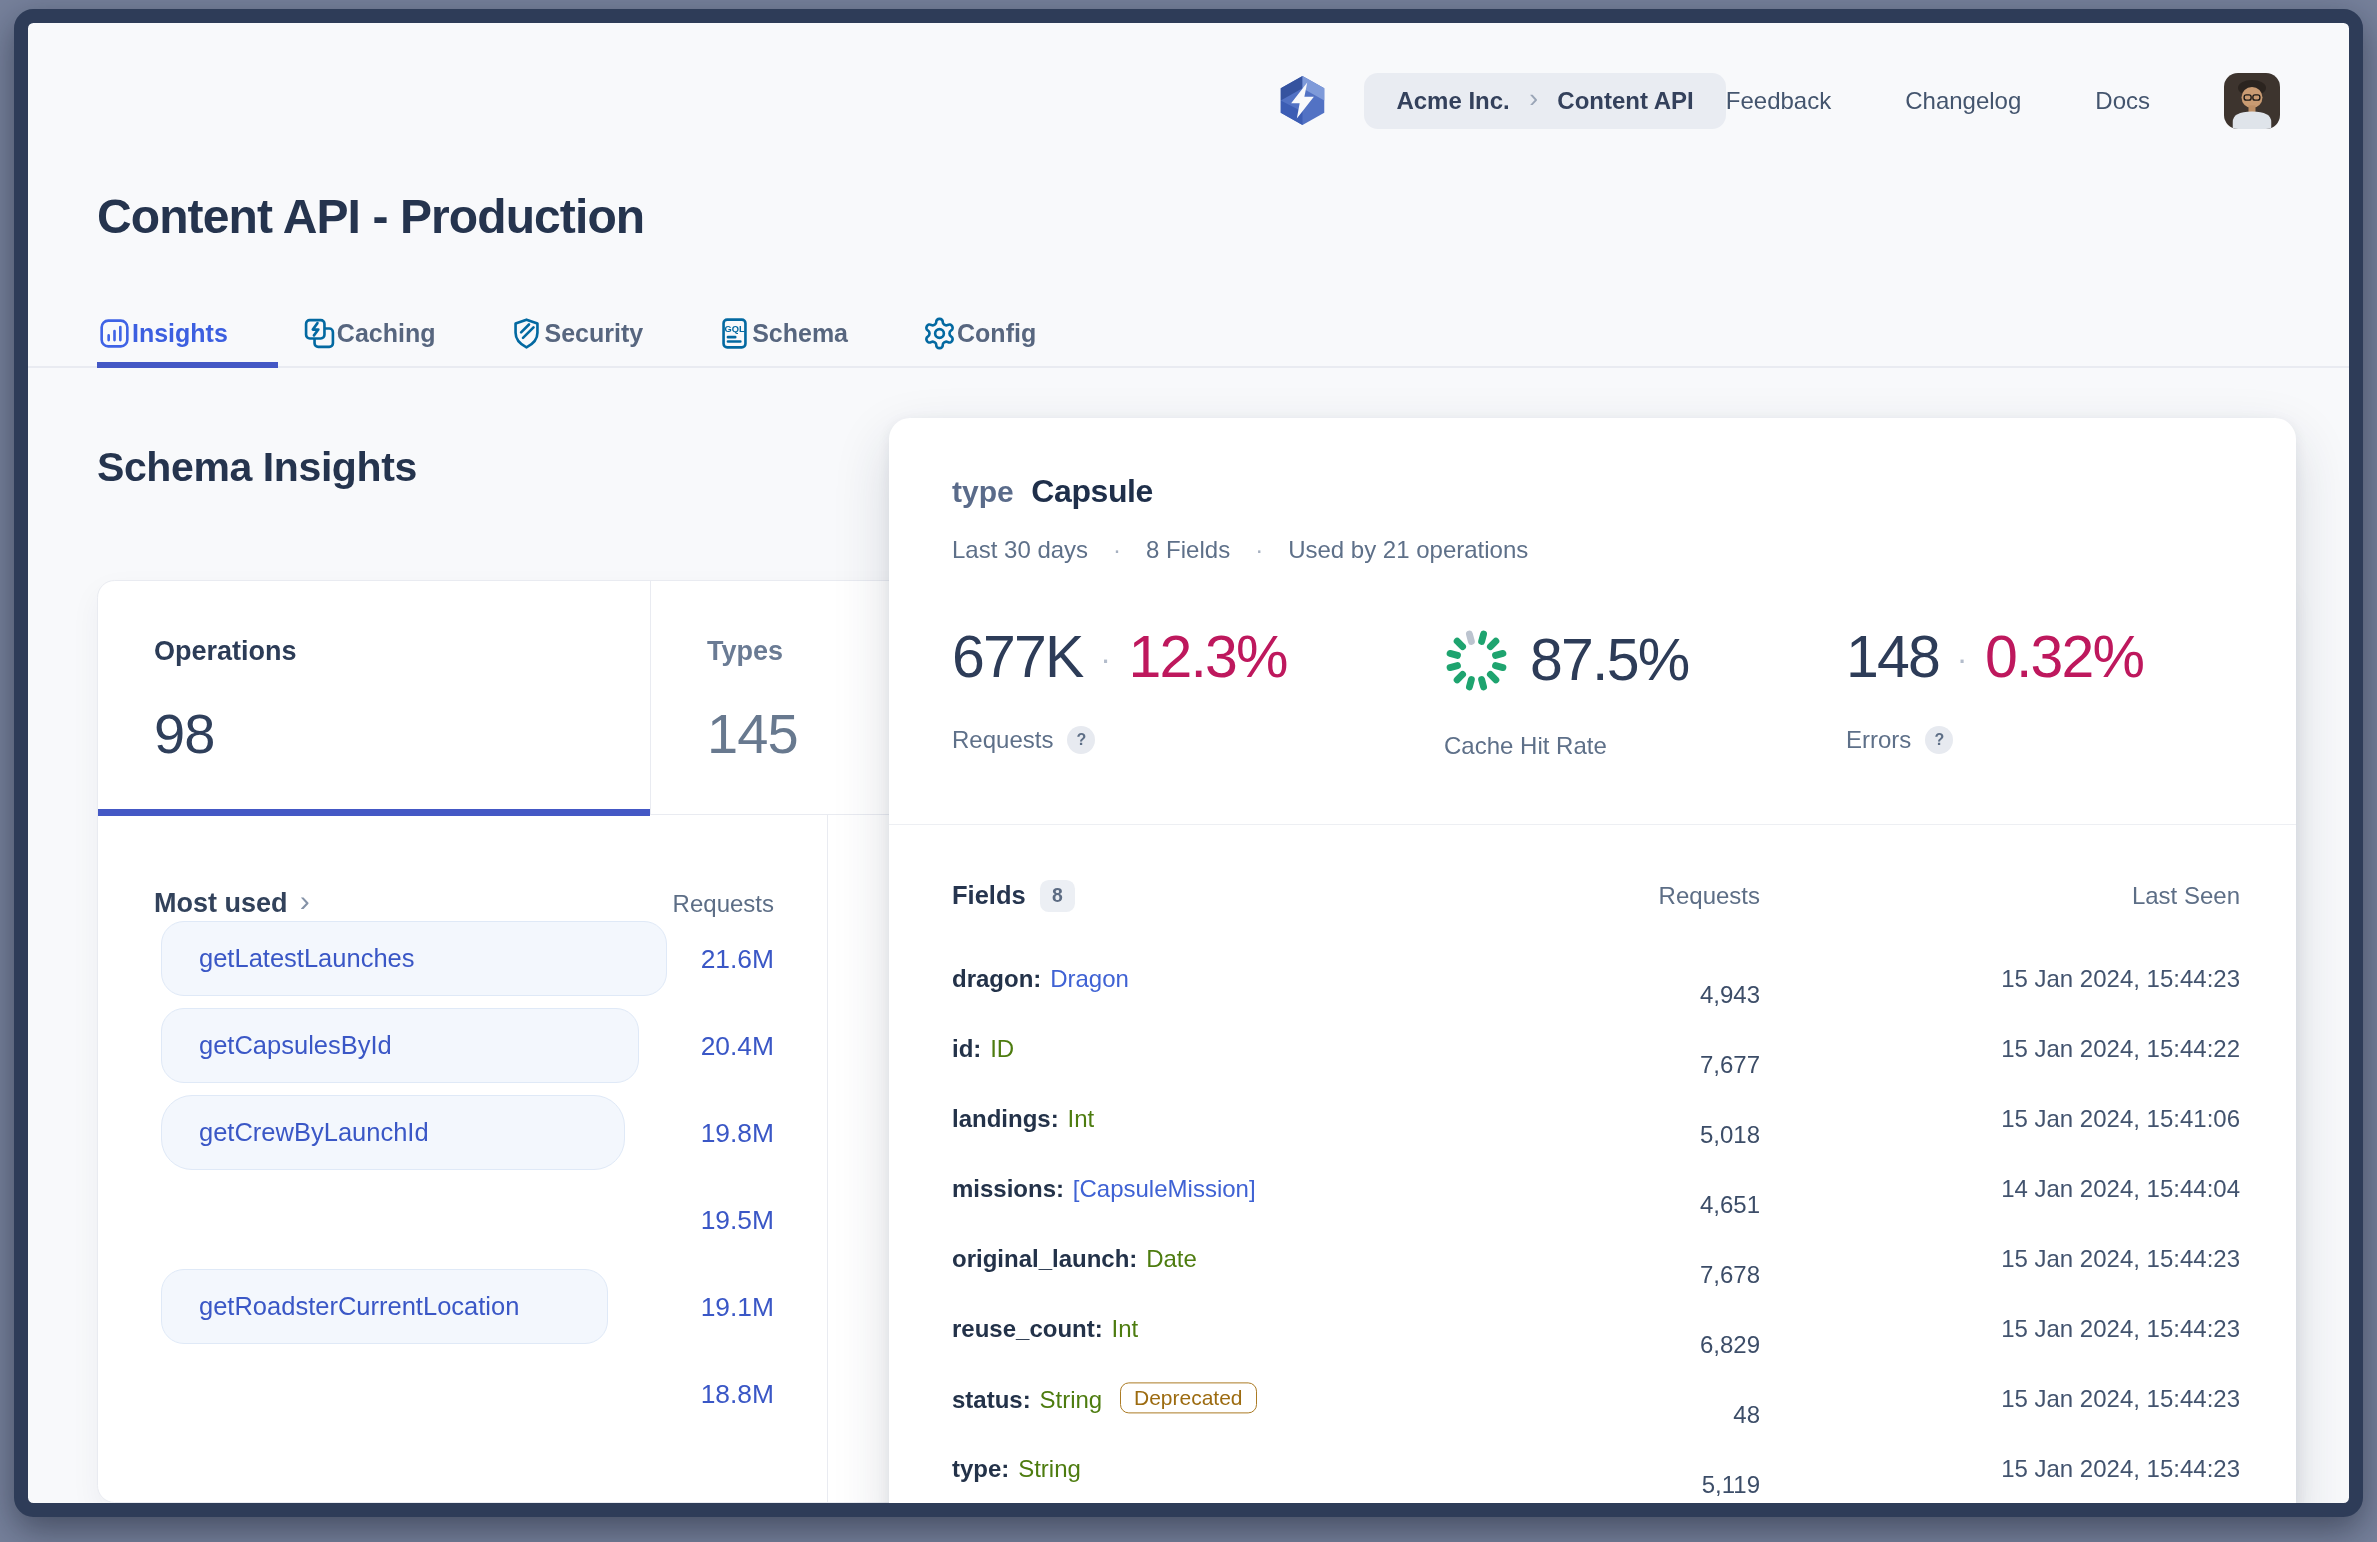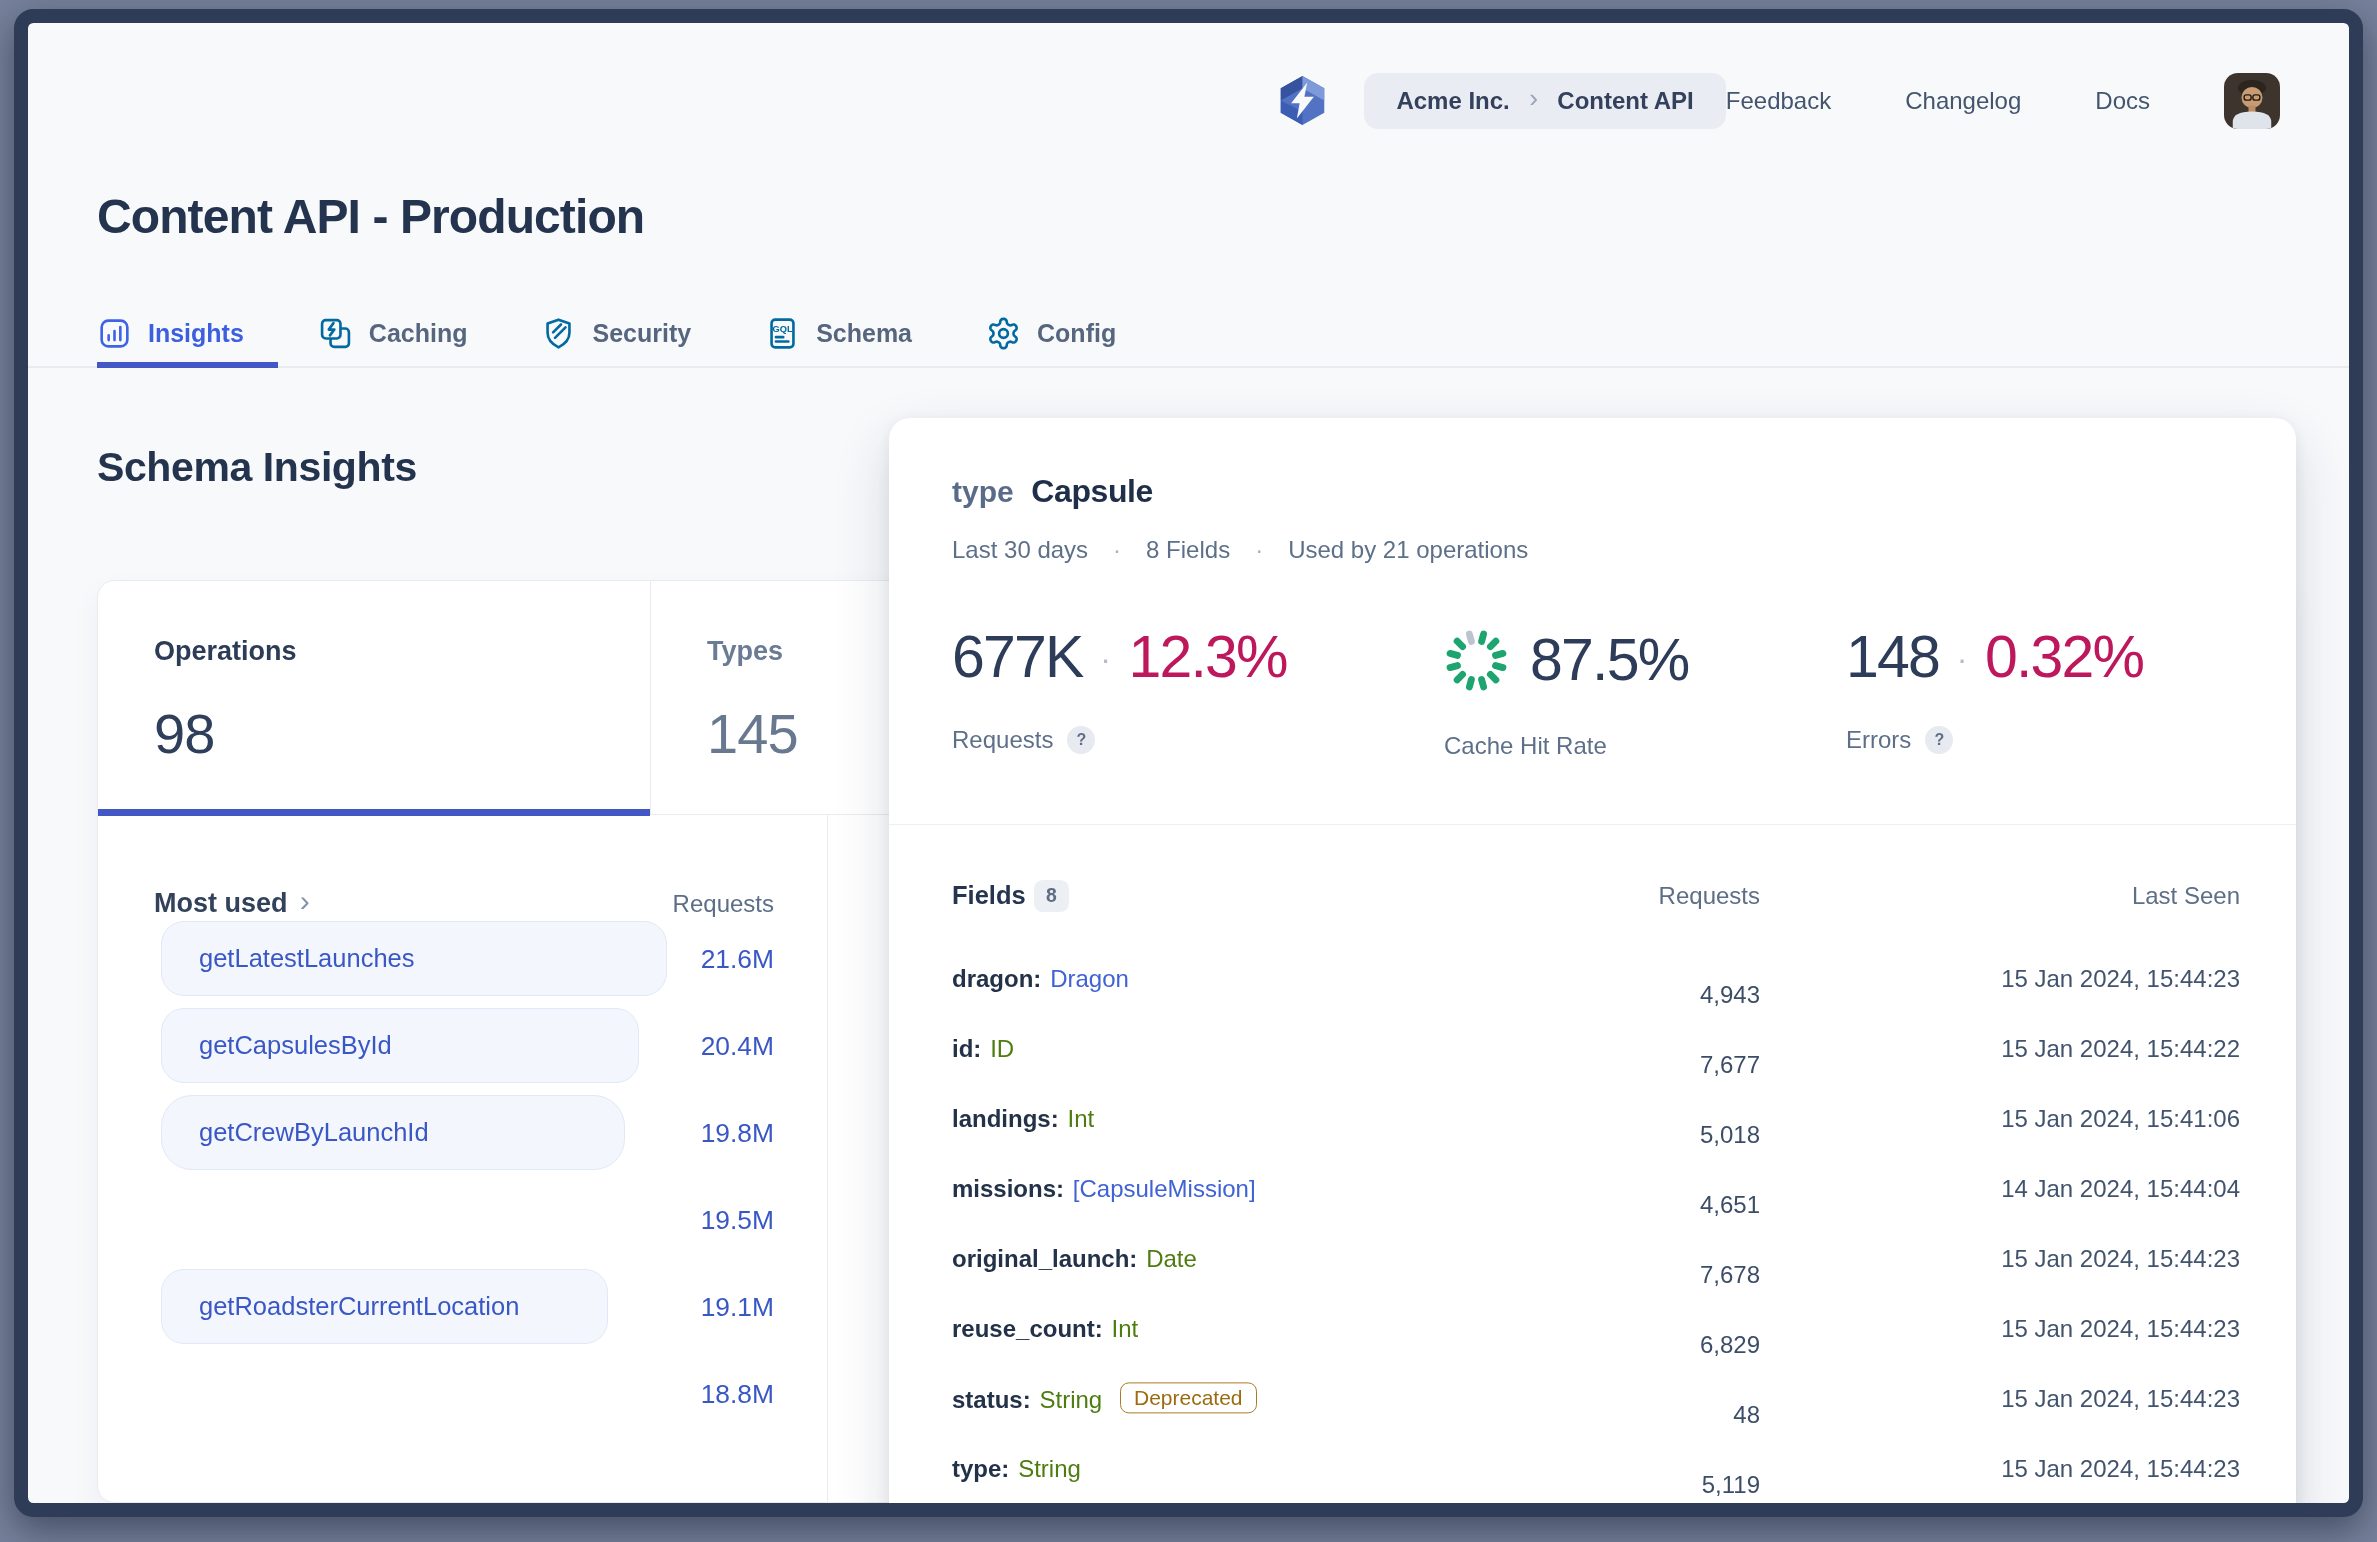--- a/index.html
+++ b/index.html
@@ -20,21 +20,21 @@
   .tb-left{display:flex;align-items:center;gap:35px;}
   .logo{width:53px;height:53px;display:block;}
   .crumb{height:56px;display:flex;align-items:center;gap:19.4px;background:#e9ecf2;border-radius:14px;padding:0 32px;font-size:24px;font-weight:600;color:#34415c;}
   .crumb .chev{color:#9aa5b7;font-size:26.4px;font-weight:400;transform:translateY(-1.8px);}
   .tb-right{display:flex;align-items:center;gap:74px;}
   .navlink{font-size:24px;color:#44556e;font-weight:500;cursor:pointer;}
   .avatar{width:56px;height:56px;border-radius:14px;overflow:hidden;display:block;}
   
   .page-title{position:absolute;left:69px;top:166px;font-size:48px;font-weight:700;color:#25344e;letter-spacing:-0.9px;}
   .tabs{position:absolute;left:69px;top:285px;height:51px;display:flex;gap:74px;align-items:center;}
-  .tab{display:flex;align-items:center;gap:16px;font-size:25px;font-weight:600;color:#57667f;cursor:pointer;}
+  .tab{display:flex;align-items:center;gap:0;font-size:25px;font-weight:600;color:#57667f;cursor:pointer;}
   .tab .ticon{width:35px;height:35px;display:block;color:#0369a1;}
   .tab .ticon svg{width:35px;height:35px;display:block;}
   .tab.active{color:#3c5fe0;}
   .tab.active .ticon{color:#3f63e6;}
   .tabs-border{position:absolute;left:0;right:0;top:343px;height:1.8px;background:#e9ebf1;}
   .tab-underline{position:absolute;left:69px;top:339px;width:181px;height:6.2px;background:#4458c5;}
   .section-title{position:absolute;left:69px;top:421px;font-size:41px;font-weight:700;color:#25344e;letter-spacing:-0.4px;}
   
   .card{position:absolute;left:69px;top:557px;width:2193px;height:921px;background:#ffffff;border:0.9px solid #e9ebf1;border-radius:17.6px;box-shadow:0 12.3px 30px rgba(35,48,77,.05);}
   .card-tabs{position:absolute;left:0;right:0;top:0;height:233px;border-bottom:0.9px solid #e9ebf1;}
@@ -70,21 +70,21 @@
   .stat-errors{left:957px;}
   .nums{display:flex;align-items:center;gap:17.6px;font-size:59px;line-height:1;}
   .nums .main{color:#2d3c58;font-weight:500;letter-spacing:-1.8px;}
   .nums .sep{color:#b3bccb;font-size:32px;transform:translateY(1.8px);}
   .nums .sub{color:#be185d;font-weight:400;letter-spacing:-1.8px;}
   .spin{width:65px;height:65px;display:block;margin-right:3.5px;}
   .lab{margin-top:39px;font-size:24px;color:#5e7089;display:flex;align-items:center;gap:14px;}
   .help{width:28px;height:28px;border-radius:50%;background:#e7eaf0;color:#5d6e86;font-size:16px;font-weight:700;display:flex;align-items:center;justify-content:center;cursor:pointer;}
   .ov-divider{position:absolute;left:0;right:0;top:406px;height:0.9px;background:#edeff3;}
   .fields-head{position:absolute;left:63px;top:462px;width:1288px;height:35px;}
-  .fh-title{position:absolute;left:0;top:0;font-size:25.5px;font-weight:700;color:#26354f;display:flex;align-items:center;gap:8px;}
+  .fh-title{position:absolute;left:0;top:0;font-size:25.5px;font-weight:700;color:#26354f;display:flex;align-items:center;gap:14px;}
   .fh-count{background:#eceff4;color:#5d6c83;font-size:19.4px;font-weight:600;border-radius:8.8px;padding:4.4px 12.3px;}
   .fh-req{position:absolute;right:480px;top:1.8px;font-size:24px;color:#5d6e86;}
   .fh-seen{position:absolute;right:0;top:1.8px;font-size:24px;color:#5d6e86;}
   .frows{position:absolute;left:63px;top:535px;width:1288px;}
   .frow{position:relative;height:70px;}
   .fname{position:absolute;left:0;top:12.3px;font-size:24px;color:#233249;font-weight:700;white-space:nowrap;}
   .ftype{font-weight:400;margin-left:8.8px;}
   .t-link{color:#3f62d4;cursor:pointer;}
   .t-plain{color:#4d7c0f;}
   .dep{display:inline-block;margin-left:17.6px;border:1.8px solid #ab7b24;color:#9c6b10;border-radius:8.8px;padding:2.6px 13.2px;font-size:21px;font-weight:400;background:#fff;transform:translateY(-2.6px);}

